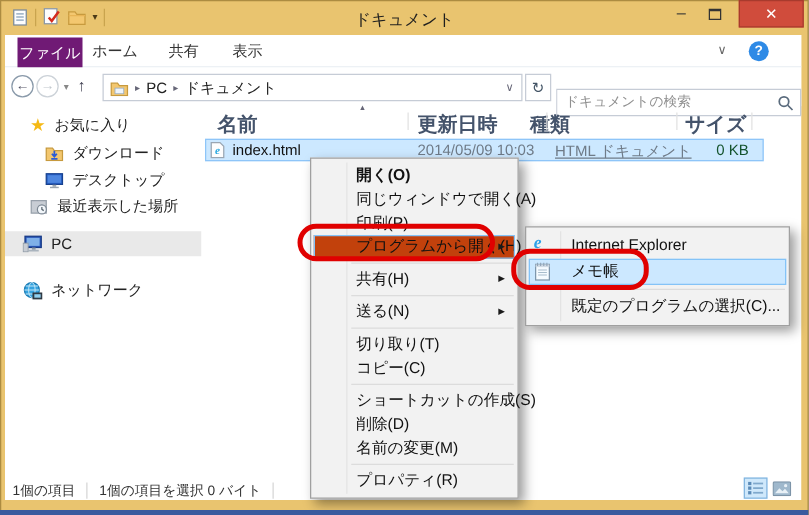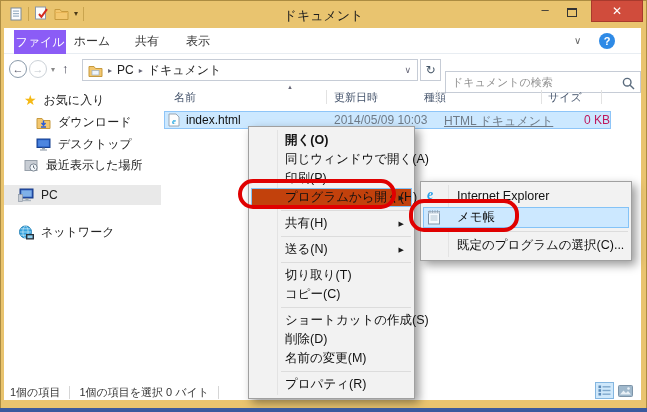--- a/index.html
+++ b/index.html
@@ -19,21 +19,21 @@
   .qat-btn{ width:15px; height:15px; display:flex; align-items:center; justify-content:center; position:relative;}
   .win-title{ position:absolute; left:0; top:7px; width:100%; text-align:center; font-size:13px; color:#1e1e1e;}
   .ctl-min,.ctl-max{ position:absolute; top:3px; width:22px; height:18px; text-align:center; color:#333; }
   .ctl-min{ left:534px; font-size:13px; line-height:14px;}
   .ctl-max{ left:561px;}
   .ctl-max .box{ display:inline-block; width:10px; height:9px; border:1px solid #333; border-top:2px solid #333; margin-top:4px;}
   .ctl-close{ position:absolute; left:591px; top:0; width:52px; height:22px; background:#d04c3c; border:1px solid #a83a2d;
     color:#fff; font-size:12px; text-align:center; line-height:20px; font-weight:bold;}
   
   .tabrow{ position:absolute; left:4px; top:28px; width:637px; height:26px; background:#fff; z-index:5; border-bottom:1px solid #e8edf2;}
-  .tab-file{ position:absolute; left:10px; top:2px; width:52px; height:24px; background:#8b5cf6; color:#fff; font-size:12px; text-align:center; line-height:24px;}
+  .tab-file{ position:absolute; left:10px; top:2px; width:52px; height:24px; background:#701a75; color:#fff; font-size:12px; text-align:center; line-height:24px;}
   .tab{ position:absolute; top:0; width:52px; height:26px; font-size:12px; color:#333; text-align:center; line-height:26px;}
   .tab.t0{ left:62px;} .tab.t1{ left:117px;} .tab.t2{ left:168px;}
   .ribbon-expand{ position:absolute; left:570px; top:7px; font-size:10px; color:#666;}
   .ribbon-help{ position:absolute; left:595px; top:5px; width:16px; height:16px; border-radius:50%; background:#2e8ae6; color:#fff; font-size:11px; font-weight:bold; text-align:center; line-height:16px;}
   
   .addrrow{ position:absolute; left:4px; top:54px; width:637px; height:31px; background:#fff; z-index:5;}
   .nav-circle{ position:absolute; top:6px; width:18px; height:18px; border-radius:50%; text-align:center; line-height:16px; font-size:11px;}
   .nav-back{ left:5px; border:1px solid #8a9aaa; color:#556;}
   .nav-fwd{ left:25px; border:1px solid #ccd2d8; color:#c2c8ce;}
   .nav-drop{ position:absolute; left:47px; top:11px; font-size:8px; color:#888;}
@@ -44,28 +44,28 @@
   .refresh-btn{ position:absolute; left:416px; top:5px; width:21px; height:22px; border:1px solid #c6ccd6; text-align:center; line-height:20px; font-size:12px; color:#456;}
   .search-box{ position:absolute; left:441px; top:17px; width:196px; height:22px; border:1px solid #c6ccd6;}
   .search-box input{ border:none; outline:none; width:176px; height:20px; padding-left:6px; font-size:11px; color:#444; font-family:"Liberation Sans","DejaVu Sans",sans-serif;}
   .search-box input::placeholder{ color:#909090; opacity:1;}
   .search-ic{ position:absolute; right:5px; top:4px;}
   
   .side-row{ position:absolute; display:flex; align-items:center; gap:7px; font-size:12px; color:#222; z-index:6; height:18px;}
   .pc-row{ position:absolute; left:4px; top:185px; width:157px; height:20px; background:#e9e9e9; display:flex; align-items:center; gap:7px; padding-left:14px; font-size:12px; color:#222; z-index:6;}
   .star-glyph{ color:#f5b915; font-size:14px; line-height:14px;}
   
-  .col-head{ position:absolute; top:90px; font-size:11px; color:#44536b; z-index:6;}
+  .col-head{ position:absolute; top:90px; font-size:16px; color:#44536b; z-index:6;font-weight:bold;}
   .col-sep{ position:absolute; top:90px; width:1px; height:14px; background:#e2e2e2; z-index:6;}
   .sort-arrow{ position:absolute; left:287px; top:84px; font-size:6px; color:#667; z-index:6;}
   .file-row{ position:absolute; left:164px; top:111px; width:447px; height:18px; background:#cce8ff; border:1px solid #8ec5f8; z-index:6; font-size:12px;}
   .file-row .fname{ position:absolute; left:21px; top:1px; color:#111;}
   .file-row .fdate{ position:absolute; left:169px; top:1px; color:#6f7b88;}
   .file-row .ftype{ position:absolute; left:279px; top:1px; color:#6f7b88;text-decoration:underline;}
-  .file-row .fsize{ position:absolute; right:0; top:1px; color:#be185d;}
+  .file-row .fsize{ position:absolute; right:11px; top:1px; color:#14532d;}
   .file-row .ficon{ position:absolute; left:3px; top:1px;}
   
   .statusbar{ position:absolute; left:4px; top:384px; width:637px; height:16px; z-index:6; display:flex; align-items:center; font-size:11px; color:#333;}
   .statusbar .st1{ margin-left:6px;}
   .statusbar .div{ width:1px; height:13px; background:#d6d6d6; margin:0 9px;}
   .view-btns{ position:absolute; right:6px; top:-2px; display:flex; gap:2px;}
   .vbtn{ width:19px; height:17px; display:flex; align-items:center; justify-content:center;}
   .vbtn.sel{ background:#cfe8fb; border:1px solid #84b6e0;}
   
   .cmenu{ position:absolute; left:248px; top:126px; width:167px; background:#f2f2f2; border:1px solid #a0a0a0;

